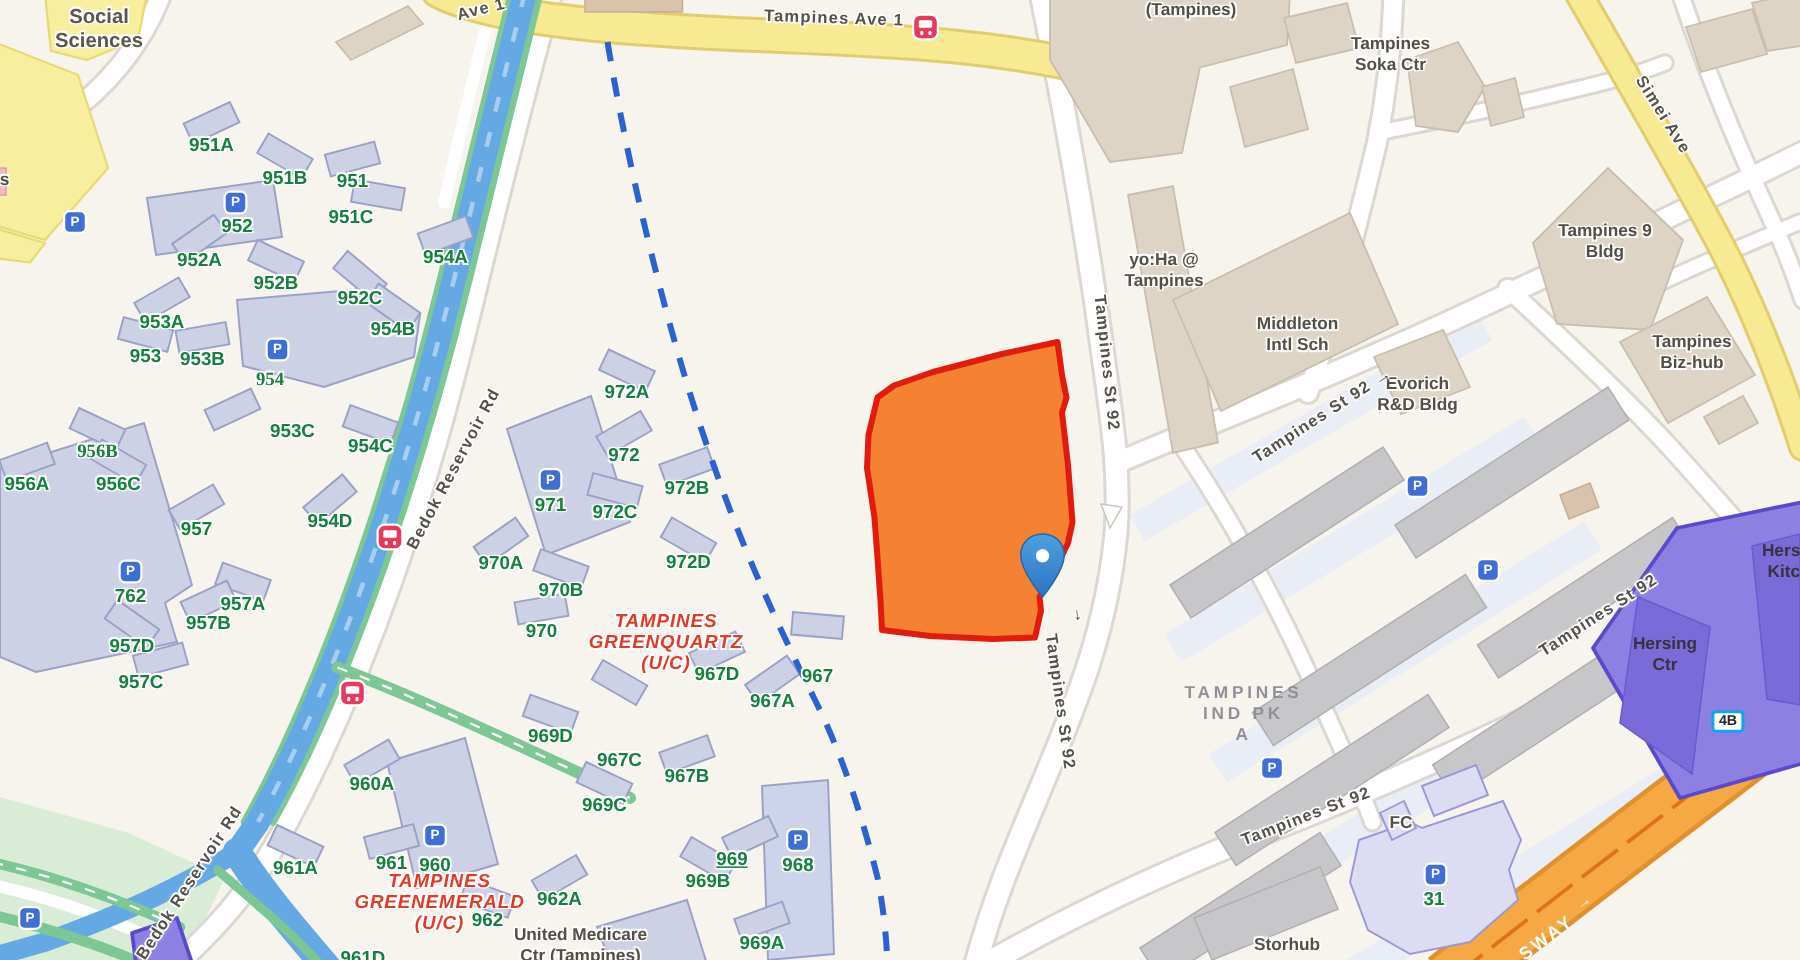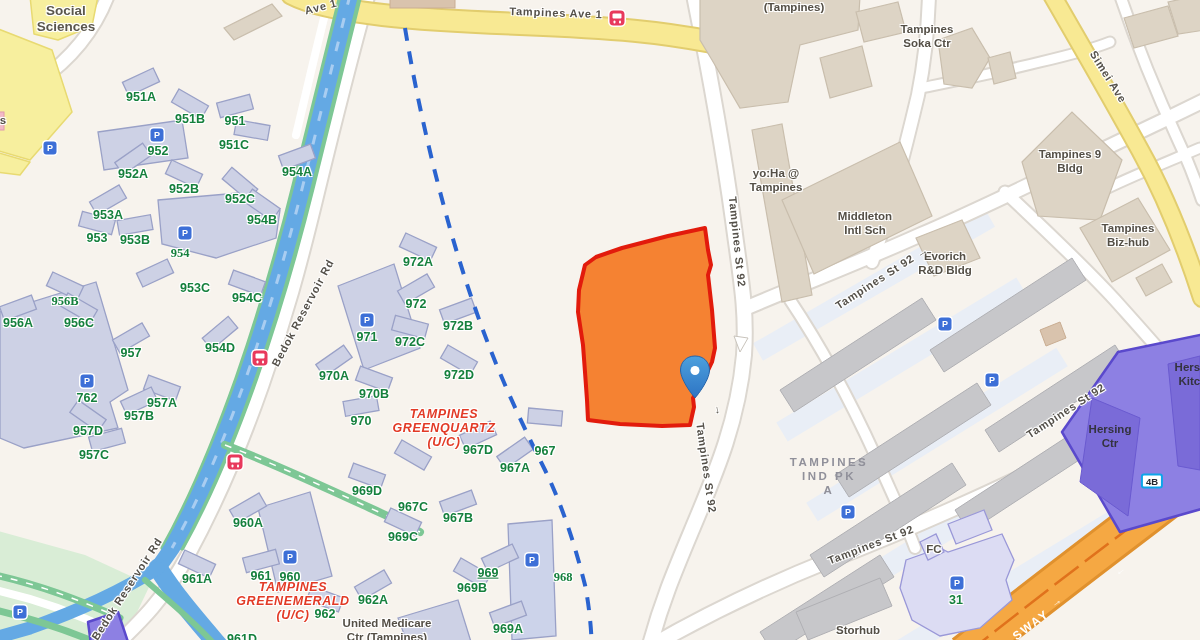--- a/index.html
+++ b/index.html
@@ -342,21 +342,21 @@
       <div class="lbl blk" style="left: 458px; top: 518px; --r: 0deg;">967B</div>
       <div class="lbl blk" style="left: 403px; top: 537px; --r: 0deg;">969C</div>
       <div class="lbl blk" style="left: 248px; top: 523px; --r: 0deg;">960A</div>
       <div class="lbl blk" style="left: 197px; top: 579px; --r: 0deg;">961A</div>
       <div class="lbl blk" style="left: 261px; top: 576px; --r: 0deg;">961</div>
       <div class="lbl blk" style="left: 290px; top: 577px; --r: 0deg;">960</div>
       <div class="lbl blk" style="left: 373px; top: 600px; --r: 0deg;">962A</div>
       <div class="lbl blk" style="left: 325px; top: 614px; --r: 0deg;">962</div>
       <div class="lbl blk" style="left: 488px; top: 573px; text-decoration: underline; --r: 0deg;">969</div>
       <div class="lbl blk" style="left: 472px; top: 588px; --r: 0deg;">969B</div>
-      <div class="lbl blk" style="left: 563px; top: 577px; font-family: Liberation Serif, serif; --r: 0deg;">968</div>
+      <div class="lbl blk" style="left: 532px; top: 577px; --r: 0deg;">968</div>
       <div class="lbl blk" style="left: 508px; top: 629px; --r: 0deg;">969A</div>
       <div class="lbl blk" style="left: 242px; top: 639px; --r: 0deg;">961D</div>
       <div class="pic" style="left: 50px; top: 148px;">P</div>
       <div class="pic" style="left: 157px; top: 135px;">P</div>
       <div class="pic" style="left: 185px; top: 233px;">P</div>
       <div class="pic" style="left: 87px; top: 381px;">P</div>
       <div class="pic" style="left: 367px; top: 320px;">P</div>
       <div class="pic" style="left: 290px; top: 557px;">P</div>
       <div class="pic" style="left: 532px; top: 560px;">P</div>
       <div class="pic" style="left: 20px; top: 612px;">P</div>

